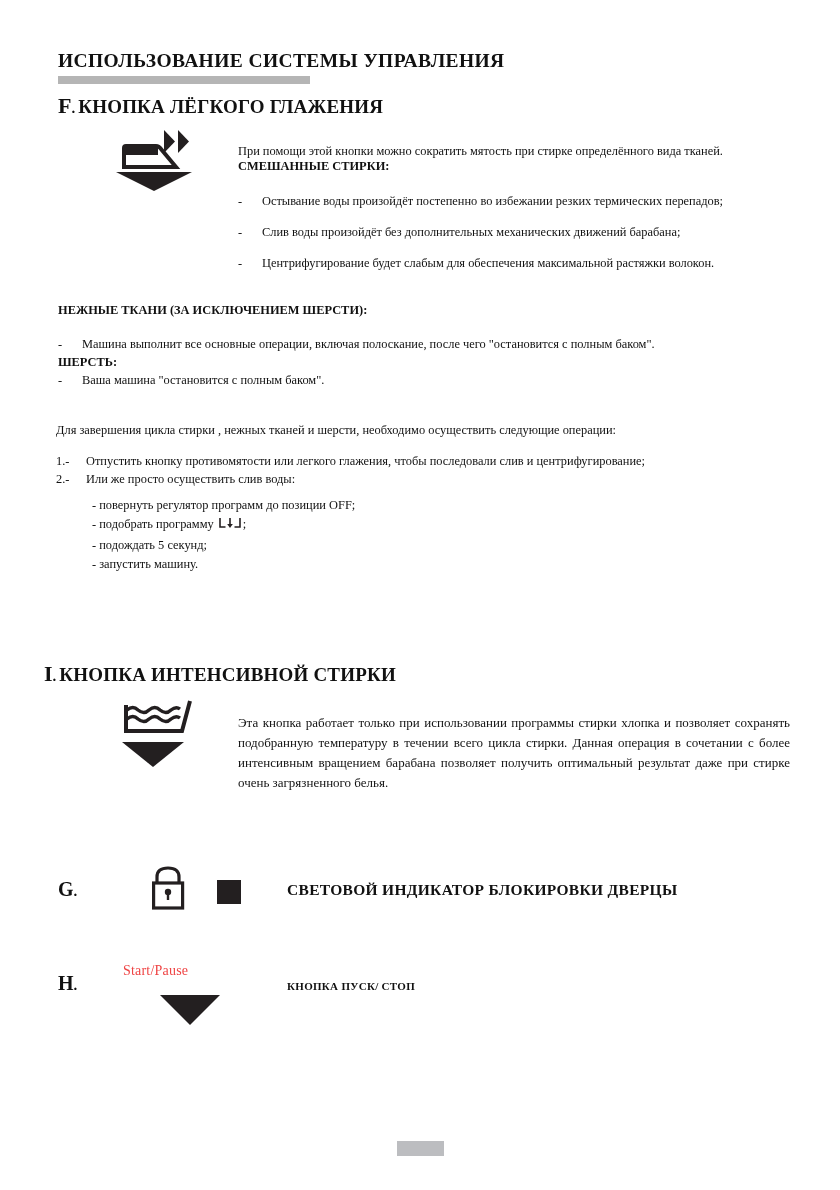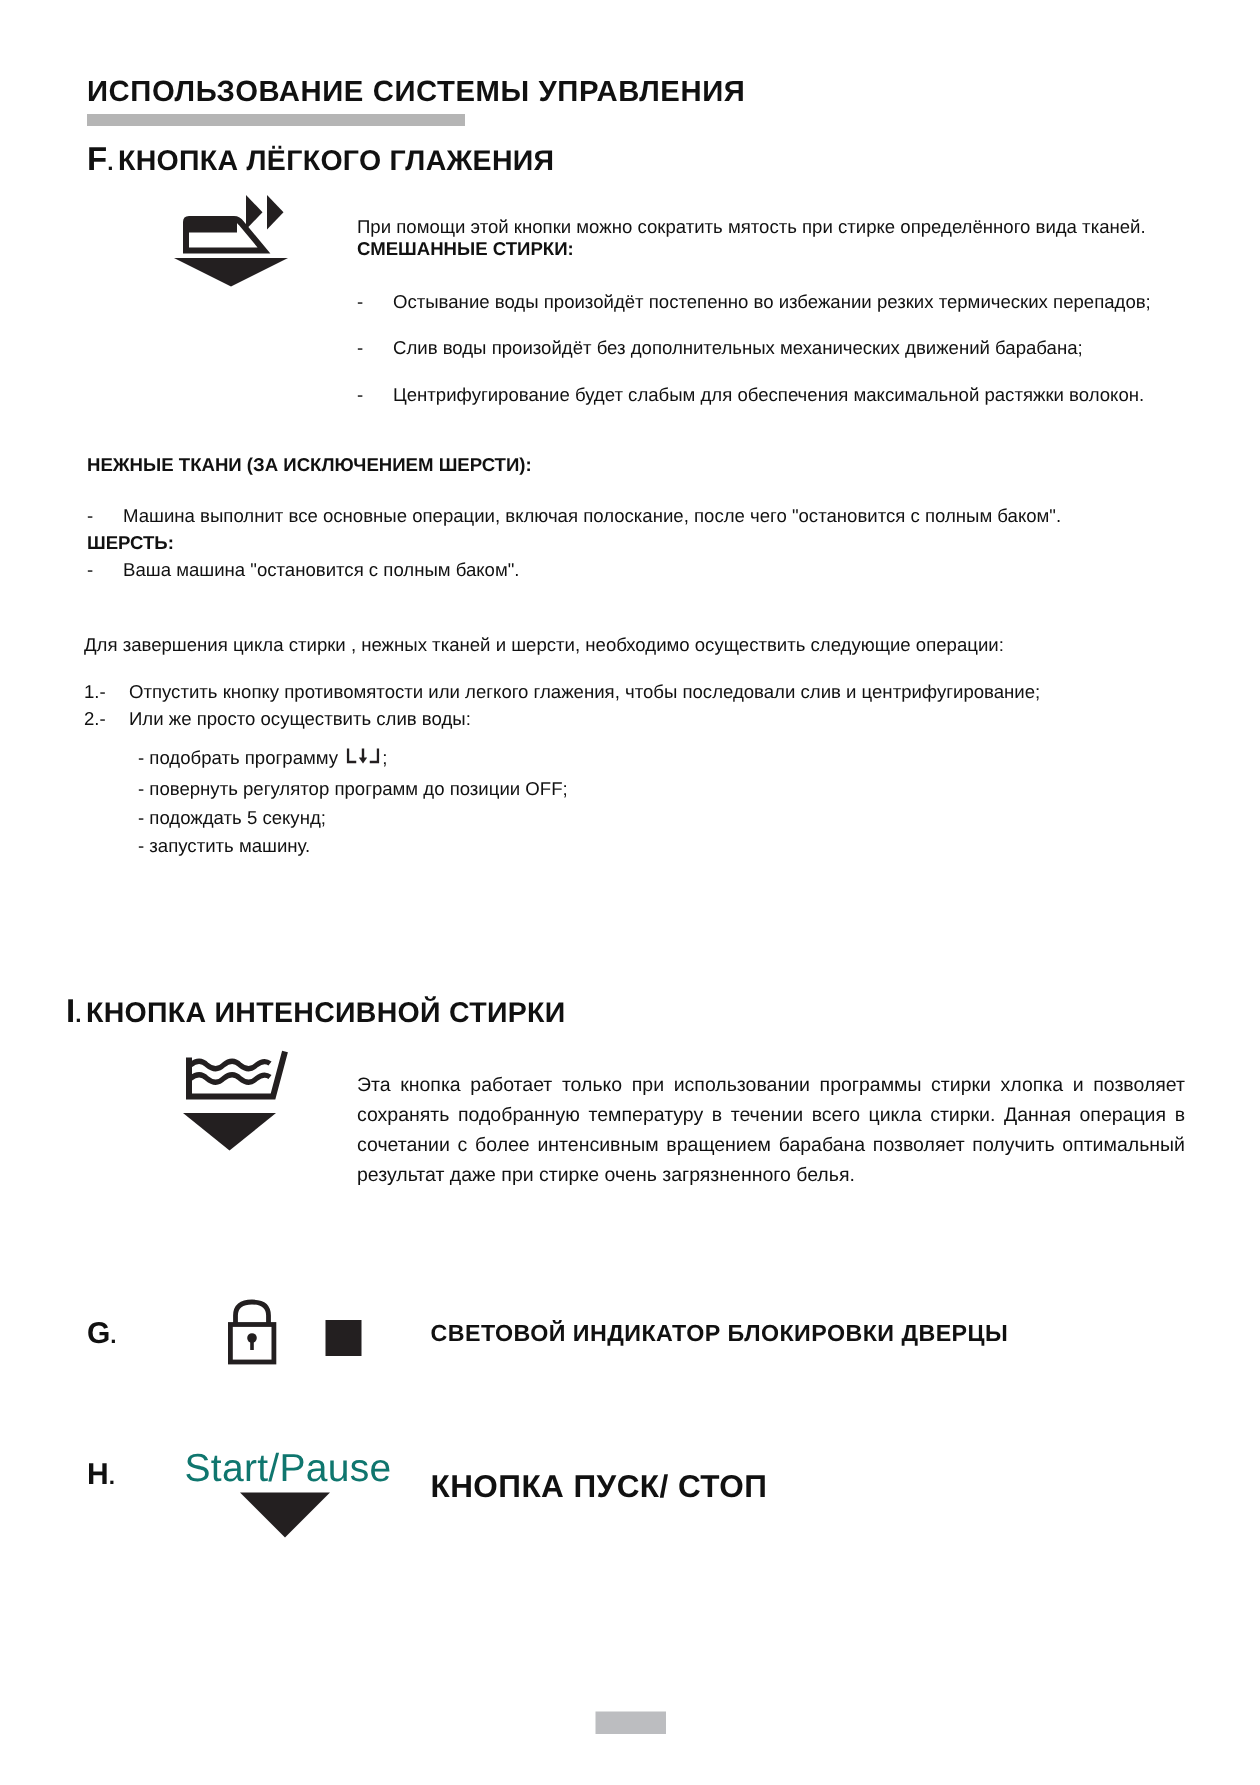--- a/index.html
+++ b/index.html
@@ -13,20 +13,21 @@
     position: relative;
     font-family: "Liberation Sans", sans-serif;
     color: #111111;
     overflow: hidden;
   }
   .page {
     position: absolute;
     left: 0; top: 0;
     width: 840px;
     height: 1190px;
+    font-family: Liberation Serif, serif;
   }
 
   
   .doc-title {
     position: absolute;
     left: 58px;
     top: 50px;
     font-size: 19.5px;
     font-weight: bold;
     letter-spacing: 0.4px;
@@ -119,27 +120,27 @@
   }
 
   
   .h-letter {
     position: absolute;
     font-size: 20px;
     font-weight: bold;
   }
   .startpause {
     position: absolute;
-    font-size: 26px;
-    color: #0f766e;
+    font-size: 14px;
+    color: #ef4444;
     letter-spacing: 0.2px;
   }
   .h-caption {
     position: absolute;
-    font-size: 21px;
+    font-size: 11px;
     font-weight: bold;
     letter-spacing: 0.3px;
     text-align: center;
   }
 
   
   .footer-bar {
     position: absolute;
     left: 397px;
     top: 1141px;
@@ -223,35 +224,35 @@
       <span class="num">1.-</span>
       <span>Отпустить кнопку противомятости или легкого глажения, чтобы последовали слив и центрифугирование;</span>
     </div>
     <div class="num-row" style="margin-top:3px;">
       <span class="num">2.-</span>
       <span>Или же просто осуществить слив воды:</span>
     </div>
   </div>
 
   <div class="para" style="left:56px; top:496px; width:500px; line-height:19px;">
+    <div class="sub-line">
+      <span>- повернуть регулятор программ до позиции OFF;</span>
+    </div>
     <div class="sub-line">
       <span>- подобрать программу</span>
       <span class="inline-sym">
         <svg width="22" height="13" viewBox="0 0 22 13" aria-hidden="true">
           <path d="M1 1 L1 10 L6.5 10" fill="none" stroke="#231f20" stroke-width="1.6"></path>
           <path d="M21 1 L21 10 L15.5 10" fill="none" stroke="#231f20" stroke-width="1.6"></path>
           <path d="M11 1 L11 8" fill="none" stroke="#231f20" stroke-width="1.6"></path>
           <path d="M8.2 7 L11 11 L13.8 7 Z" fill="#231f20"></path>
         </svg>
       </span><span>;</span>
     </div>
     <div class="sub-line">
-      <span>- повернуть регулятор программ до позиции OFF;</span>
-    </div>
-    <div class="sub-line">
       <span>- подождать 5 секунд;</span>
     </div>
     <div class="sub-line">
       <span>- запустить машину.</span>
     </div>
   </div>
 
   <div class="sec-head" style="left:44px; top:661px;">
     <span class="sec-letter">I</span><span class="sec-dot">.</span><span class="sec-title">КНОПКА ИНТЕНСИВНОЙ СТИРКИ</span>
   </div>

